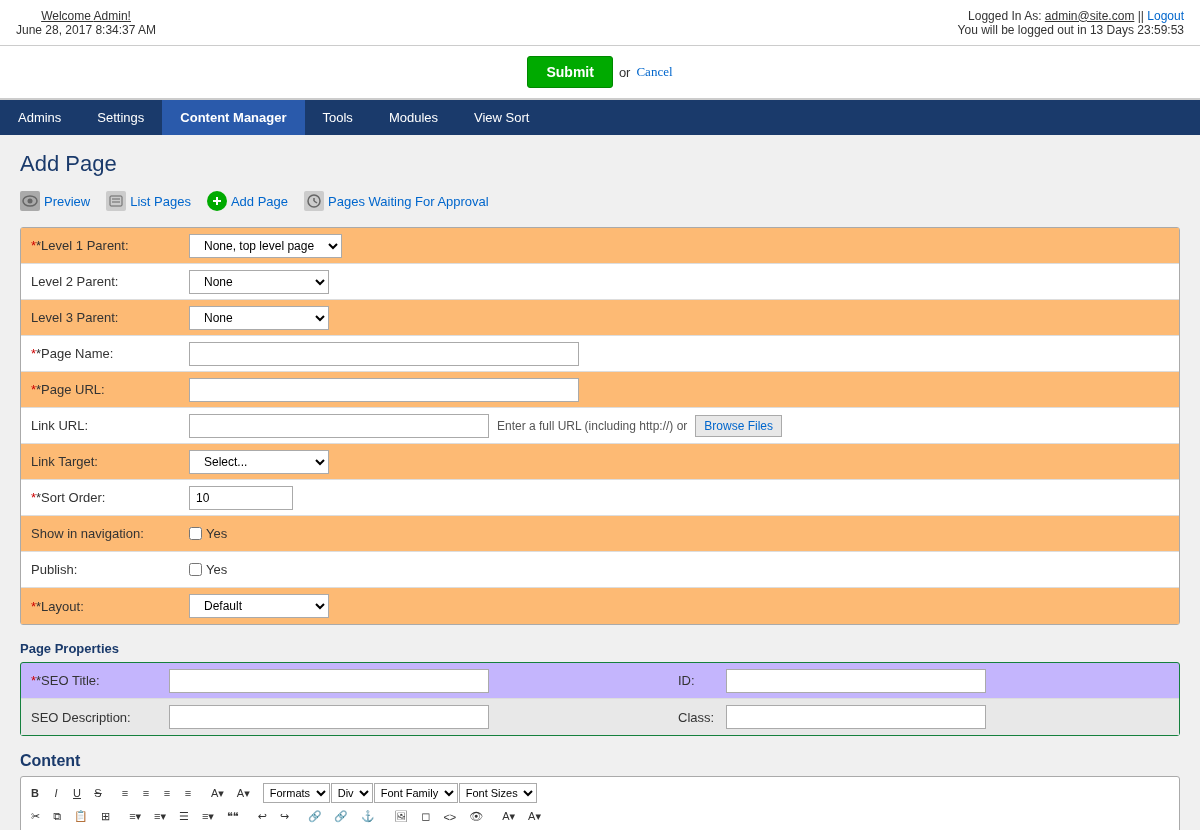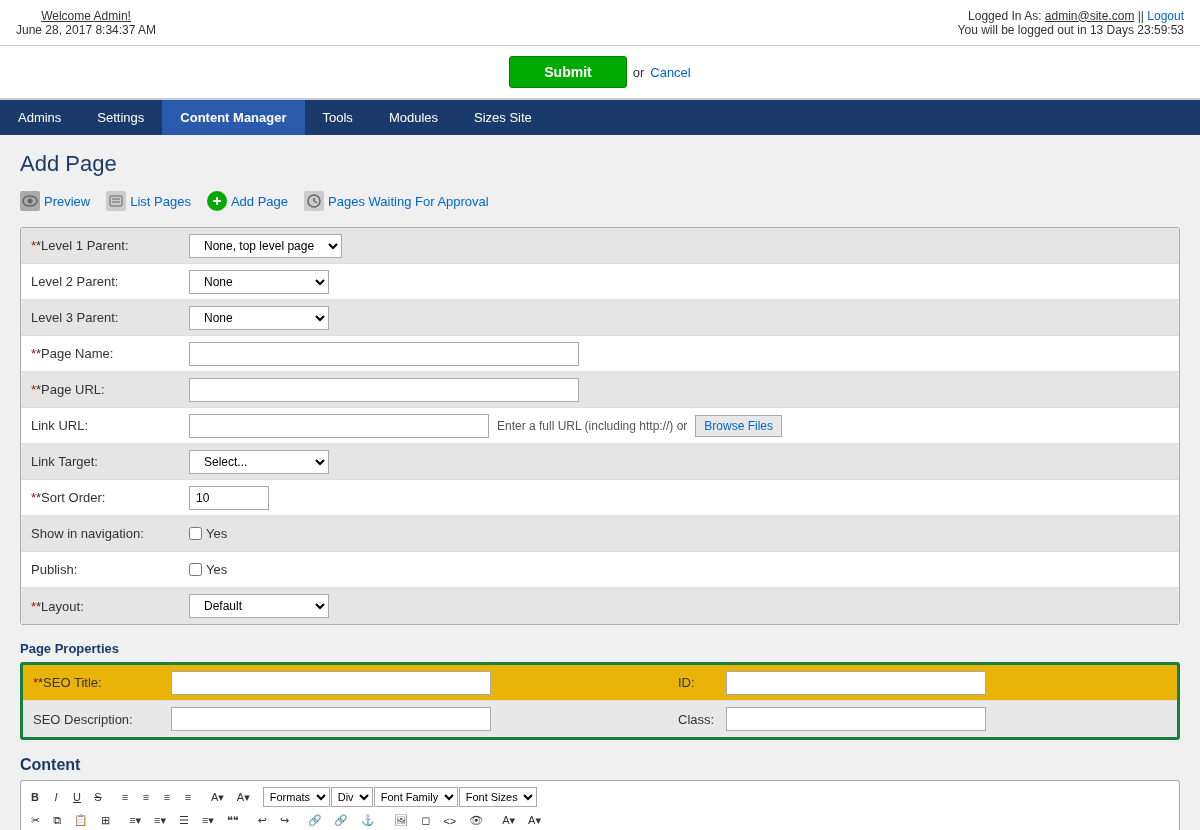--- a/index.html
+++ b/index.html
@@ -9,61 +9,61 @@
     .header { display: flex; justify-content: space-between; align-items: center; padding: 8px 16px; border-bottom: 1px solid #ccc; background: #fff; }
     .header-left { display: flex; align-items: center; }
     .logo-icon-area { display: flex; align-items: center; gap: 8px; }
     .logo-pages-icon { width: 50px; height: 45px; }
     .header-center { text-align: center; }
     .header-right { text-align: right; font-size: 12px; color: #333; }
     .header-right a { color: #0066cc; text-decoration: none; }
 
     
     .submit-area { display: flex; justify-content: center; align-items: center; padding: 10px; gap: 6px; border-bottom: 2px solid #ccc; }
-    .submit-btn { background: #00aa00; color: #fff; border: 1px solid #008800; padding: 7px 34px; font-size: 14px; font-weight: bold; cursor: pointer; border-radius: 3px; }
+    .submit-btn { background: #00aa00; color: #fff; border: 1px solid #008800; padding: 7px 18px; font-size: 14px; font-weight: bold; cursor: pointer; border-radius: 3px; }
     .or-text { font-size: 13px; color: #333; }
-    .cancel-link { color: #0066cc; text-decoration: none; font-size: 13px; }
+    .cancel-link { color: #0066cc; text-decoration: none; font-size: 13px; font-family: Liberation Serif, serif; }
 
     
     .nav-bar { display: flex; background: #1a3a6b; }
     .nav-item { padding: 10px 18px; color: #fff; font-size: 13px; cursor: pointer; text-decoration: none; }
     .nav-item.active { background: #2a5aab; font-weight: bold; }
 
     
     .page-content { padding: 16px 20px; background: #f0f0f0; min-height: 600px; }
     .page-title { font-size: 22px; color: #1a3a6b; margin-bottom: 14px; font-weight: normal; }
 
     
     .sub-nav { display: flex; align-items: center; gap: 16px; margin-bottom: 16px; }
     .sub-nav-item { display: flex; align-items: center; gap: 4px; color: #0066cc; text-decoration: none; font-size: 13px; cursor: pointer; }
     .sub-nav-icon { width: 20px; height: 20px; background: #aaa; border-radius: 2px; display: flex; align-items: center; justify-content: center; font-size: 10px; color: #fff; }
     .sub-nav-icon.green { background: #00aa00; border-radius: 50%; }
 
     
     .form-panel { background: #fff; border: 1px solid #aaa; border-radius: 3px; margin-bottom: 16px; }
     .form-row { display: flex; align-items: center; border-bottom: 1px solid #ddd; min-height: 36px; }
     .form-row:last-child { border-bottom: none; }
-    .form-row.alt-bg { background: #e5e5e5; }
+    .form-row.alt-bg { background: #fdba74; }
     .form-label { width: 160px; padding: 6px 10px; font-size: 13px; color: #333; flex-shrink: 0; }
     .form-field { flex: 1; padding: 4px 8px; }
     .form-field select { padding: 3px 10px; font-size: 12px; border: 1px solid #aaa; background: #fff; min-width: 140px; }
     .form-field input[type="text"] { padding: 4px 6px; font-size: 12px; border: 1px solid #aaa; width: 300px; }
     .form-field input[type="text"].full { width: 390px; }
     .form-field input[type="text"].short { width: 80px; }
     .link-url-row { display: flex; align-items: center; gap: 8px; flex: 1; padding: 4px 8px; }
     .link-url-row input { width: 300px; padding: 4px 6px; font-size: 12px; border: 1px solid #aaa; }
     .link-url-hint { font-size: 12px; color: #555; }
     .browse-btn { padding: 3px 8px; font-size: 12px; border: 1px solid #aaa; background: #e8e8e8; cursor: pointer; color: #0066cc; }
     .checkbox-row { display: flex; align-items: center; gap: 4px; padding: 4px 8px; }
     .checkbox-row input { margin: 0; }
     .checkbox-row label { font-size: 13px; }
 
     
     .section-title { font-size: 13px; font-weight: bold; color: #1a3a6b; margin: 12px 0 6px 0; }
-    .props-panel { background: #eab308; border: 3px solid #15803d; border-radius: 3px; margin-bottom: 16px; }
+    .props-panel { background: #c4b5fd; border: 1px solid #15803d; border-radius: 3px; margin-bottom: 16px; }
     .props-row { display: flex; align-items: center; border-bottom: 1px solid #ddd; min-height: 36px; }
     .props-row:last-child { border-bottom: none; }
     .props-label { width: 140px; padding: 6px 10px; font-size: 13px; color: #333; flex-shrink: 0; }
     .props-field { flex: 1; padding: 4px 8px; }
     .props-field input { padding: 4px 6px; font-size: 12px; border: 1px solid #aaa; width: 320px; }
     .props-field-right { display: flex; align-items: center; flex: 1; padding: 4px 8px; gap: 8px; }
     .props-field-right label { font-size: 13px; color: #333; width: 40px; }
     .props-field-right input { padding: 4px 6px; font-size: 12px; border: 1px solid #aaa; width: 260px; }
 
     
@@ -106,21 +106,21 @@
   <span class="or-text">or</span>
   <a href="#" class="cancel-link">Cancel</a>
 </div>
 
 <div class="nav-bar">
   <a href="#" class="nav-item">Admins</a>
   <a href="#" class="nav-item">Settings</a>
   <a href="#" class="nav-item active">Content Manager</a>
   <a href="#" class="nav-item">Tools</a>
   <a href="#" class="nav-item">Modules</a>
-  <a href="#" class="nav-item">Sizes Site</a>
+  <a href="#" class="nav-item">View Sort</a>
 </div>
 
 <div class="page-content">
   <h1 class="page-title">Add Page</h1>
 
   <div class="sub-nav">
     <a href="#" class="sub-nav-item">
       <div class="sub-nav-icon">
         <svg width="16" height="12" viewBox="0 0 16 12">
             <ellipse cx="8" cy="6" rx="7" ry="5" fill="none" stroke="#666" stroke-width="1.5"></ellipse>
@@ -236,21 +236,21 @@
           <option>_top</option>
         </select>
       </div>
     </div>
 
     <div class="form-row">
       <div class="form-label">
         <span style="color:#cc0000;">*</span><span>*Sort Order:</span>
       </div>
       <div class="form-field">
-        <input type="text" class="short" style="width: 80px;" value="10">
+        <input type="text" class="short" style="width: 104px;" value="10">
       </div>
     </div>
 
     <div class="form-row alt-bg">
       <div class="form-label">Show in navigation:</div>
       <div class="checkbox-row">
         <input type="checkbox" style="">
         <label>Yes</label>
       </div>
     </div>

